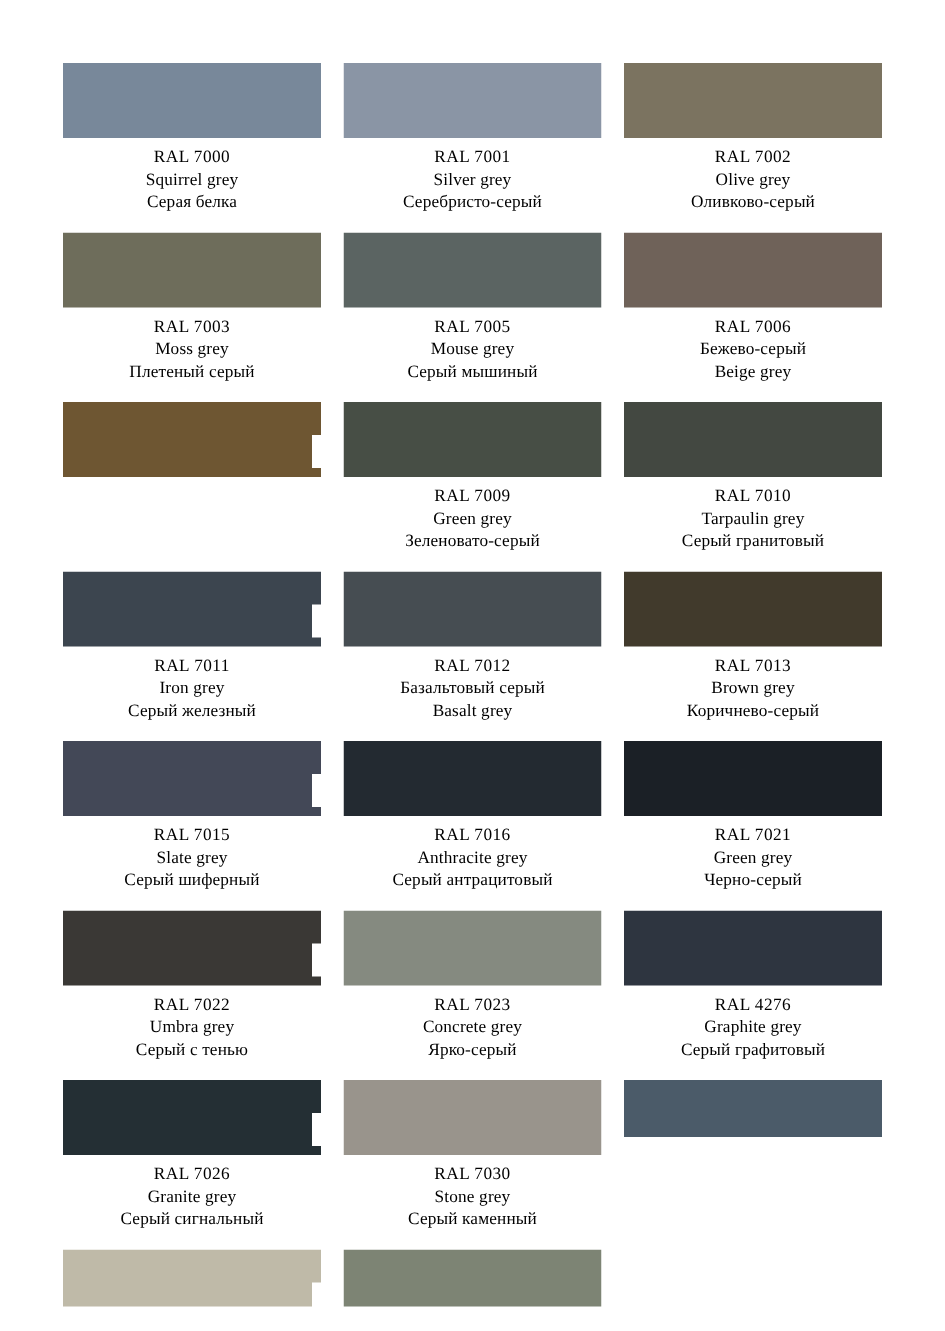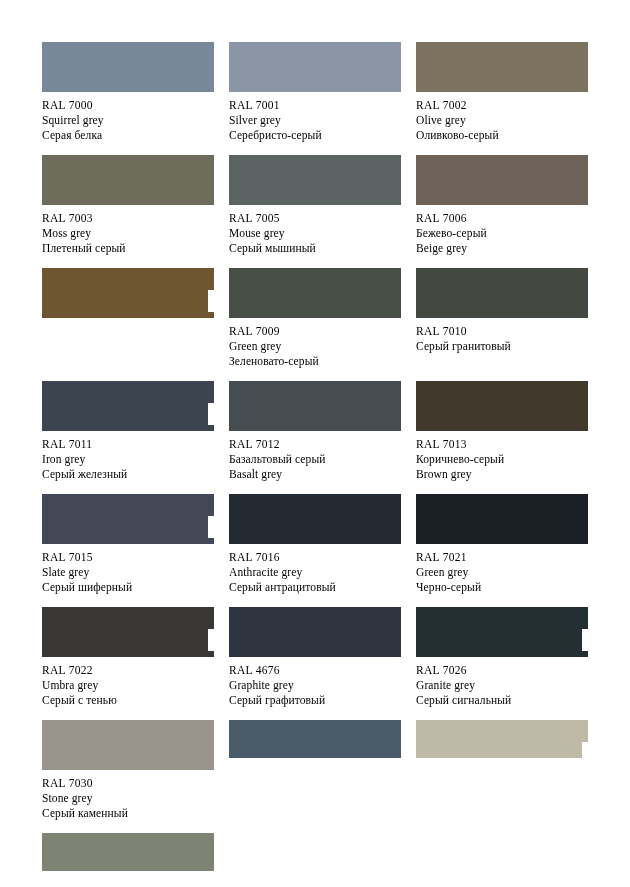--- a/index.html
+++ b/index.html
@@ -17,20 +17,21 @@
     color: #000000;
     -webkit-font-smoothing: antialiased;
   }
 
   .sheet {
     position: absolute;
     left: 42px;
     top: 42px;
     width: 546px;
     height: 845px;
+    text-align: center;
   }
 
   .grid {
     display: grid;
     grid-template-columns: 172px 172px 172px;
     column-gap: 15px;
     grid-auto-rows: 113px;
   }
 
   .cell {
@@ -143,20 +144,21 @@
         <div class="labels">
           <span class="lbl code">RAL 7009</span>
           <span class="lbl">Green grey</span>
           <span class="lbl">Зеленовато-серый</span>
         </div>
       </div>
       <div class="cell">
         <div class="swatch" style="background: rgb(67, 72, 65);"></div>
         <div class="labels">
           <span class="lbl code">RAL 7010</span>
+          <span class="lbl">Tarpaulin grey</span>
           <span class="lbl">Серый гранитовый</span>
         </div>
       </div>
       <div class="cell">
         <div class="swatch notched" style="background: rgb(60, 69, 79);"></div>
         <div class="labels">
           <span class="lbl code">RAL 7011</span>
           <span class="lbl">Iron grey</span>
           <span class="lbl">Серый железный</span>
         </div>
@@ -166,22 +168,22 @@
         <div class="labels">
           <span class="lbl code">RAL 7012</span>
           <span class="lbl">Базальтовый серый</span>
           <span class="lbl">Basalt grey</span>
         </div>
       </div>
       <div class="cell">
         <div class="swatch" style="background: rgb(65, 58, 44);"></div>
         <div class="labels">
           <span class="lbl code">RAL 7013</span>
+          <span class="lbl">Brown grey</span>
           <span class="lbl">Коричнево-серый</span>
-          <span class="lbl">Brown grey</span>
         </div>
       </div>
       <div class="cell">
         <div class="swatch notched" style="background: rgb(67, 72, 87);"></div>
         <div class="labels">
           <span class="lbl code">RAL 7015</span>
           <span class="lbl">Slate grey</span>
           <span class="lbl">Серый шиферный</span>
         </div>
       </div>
@@ -203,23 +205,31 @@
       </div>
       <div class="cell">
         <div class="swatch notched" style="background: rgb(58, 56, 53);"></div>
         <div class="labels">
           <span class="lbl code">RAL 7022</span>
           <span class="lbl">Umbra grey</span>
           <span class="lbl">Серый с тенью</span>
         </div>
       </div>
       <div class="cell">
+        <div class="swatch" style="background: rgb(133, 138, 128);"></div>
+        <div class="labels">
+          <span class="lbl code">RAL 7023</span>
+          <span class="lbl">Concrete grey</span>
+          <span class="lbl">Ярко-серый</span>
+        </div>
+      </div>
+      <div class="cell">
         <div class="swatch" style="background: rgb(46, 53, 64);"></div>
         <div class="labels">
-          <span class="lbl code">RAL 4676</span>
+          <span class="lbl code">RAL 4276</span>
           <span class="lbl">Graphite grey</span>
           <span class="lbl">Серый графитовый</span>
         </div>
       </div>
       <div class="cell">
         <div class="swatch notched" style="background: rgb(36, 47, 52);"></div>
         <div class="labels">
           <span class="lbl code">RAL 7026</span>
           <span class="lbl">Granite grey</span>
           <span class="lbl">Серый сигнальный</span>

